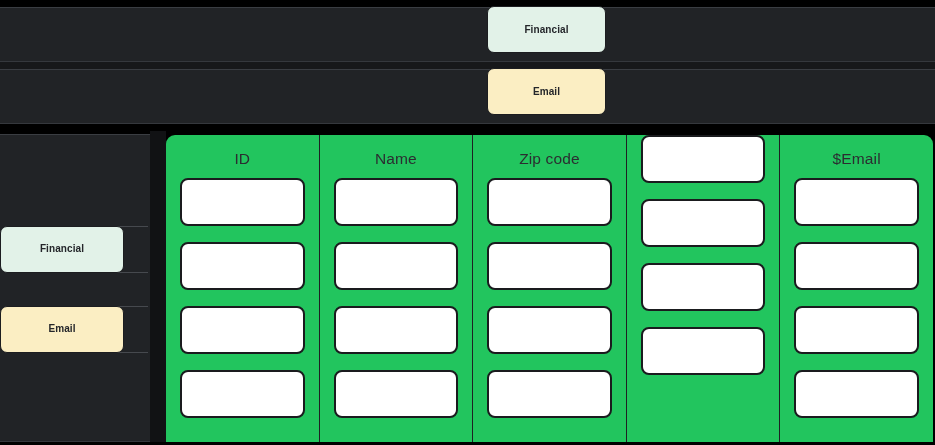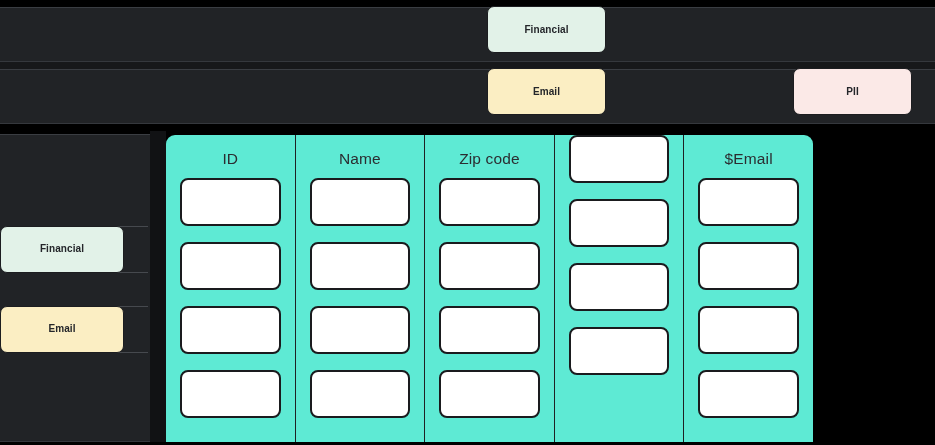--- a/index.html
+++ b/index.html
@@ -132,23 +132,23 @@
     width: 16px;
     height: 314px;
     background: #111214;
   }
 
   
   .table-panel {
     position: absolute;
     left: 166px;
     top: 4px;
-    width: 647px;
+    width: 767px;
     height: 310px;
-    background: #5eead4;
+    background: #22c55e;
     border-radius: 9px 9px 0 0;
     box-sizing: border-box;
     display: flex;
     overflow: hidden;
   }
   .col {
     position: relative;
     flex: 1 1 0;
     box-sizing: border-box;
     padding: 0 14px;
@@ -190,21 +190,20 @@
 <div class="tag-rows">
 
   <div class="tag-row row-1">
     <div class="chip chip-financial-top">Financial</div>
   </div>
 
   <div class="row-gap"></div>
 
   <div class="tag-row row-2">
     <div class="chip chip-email-top">Email</div>
-    <div class="chip chip-pii-top">PII</div>
   </div>
 
 </div>
 
 <div class="lower">
 
   <div class="sidebar">
     <div class="sidebar-slot slot-1">
       <div class="chip chip-financial-side">Financial</div>
     </div>

